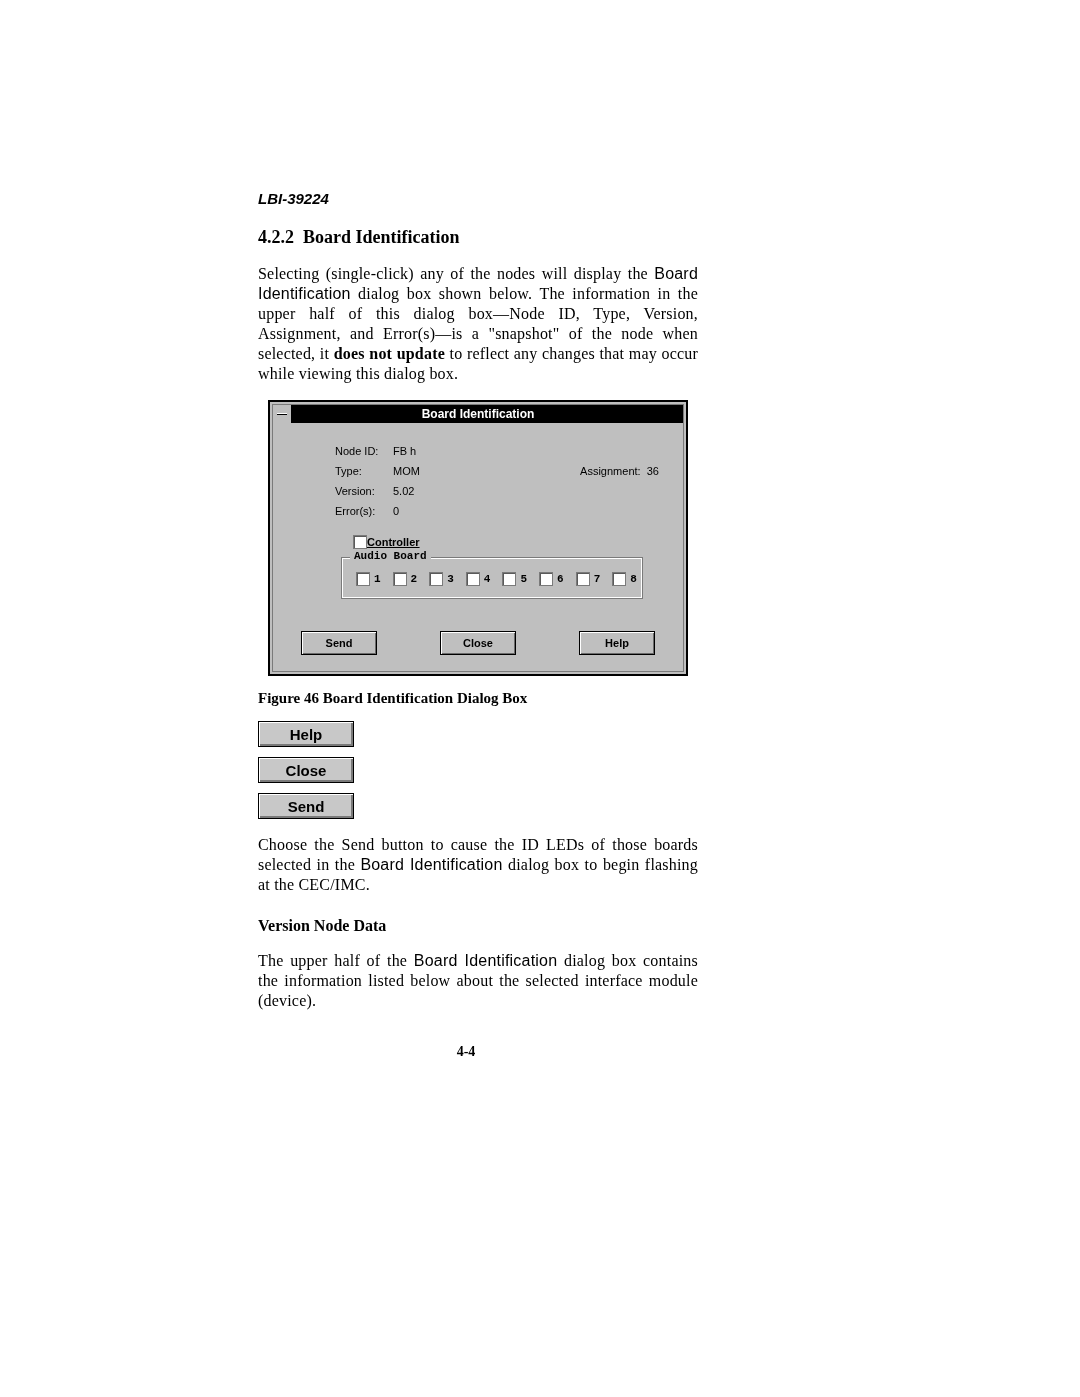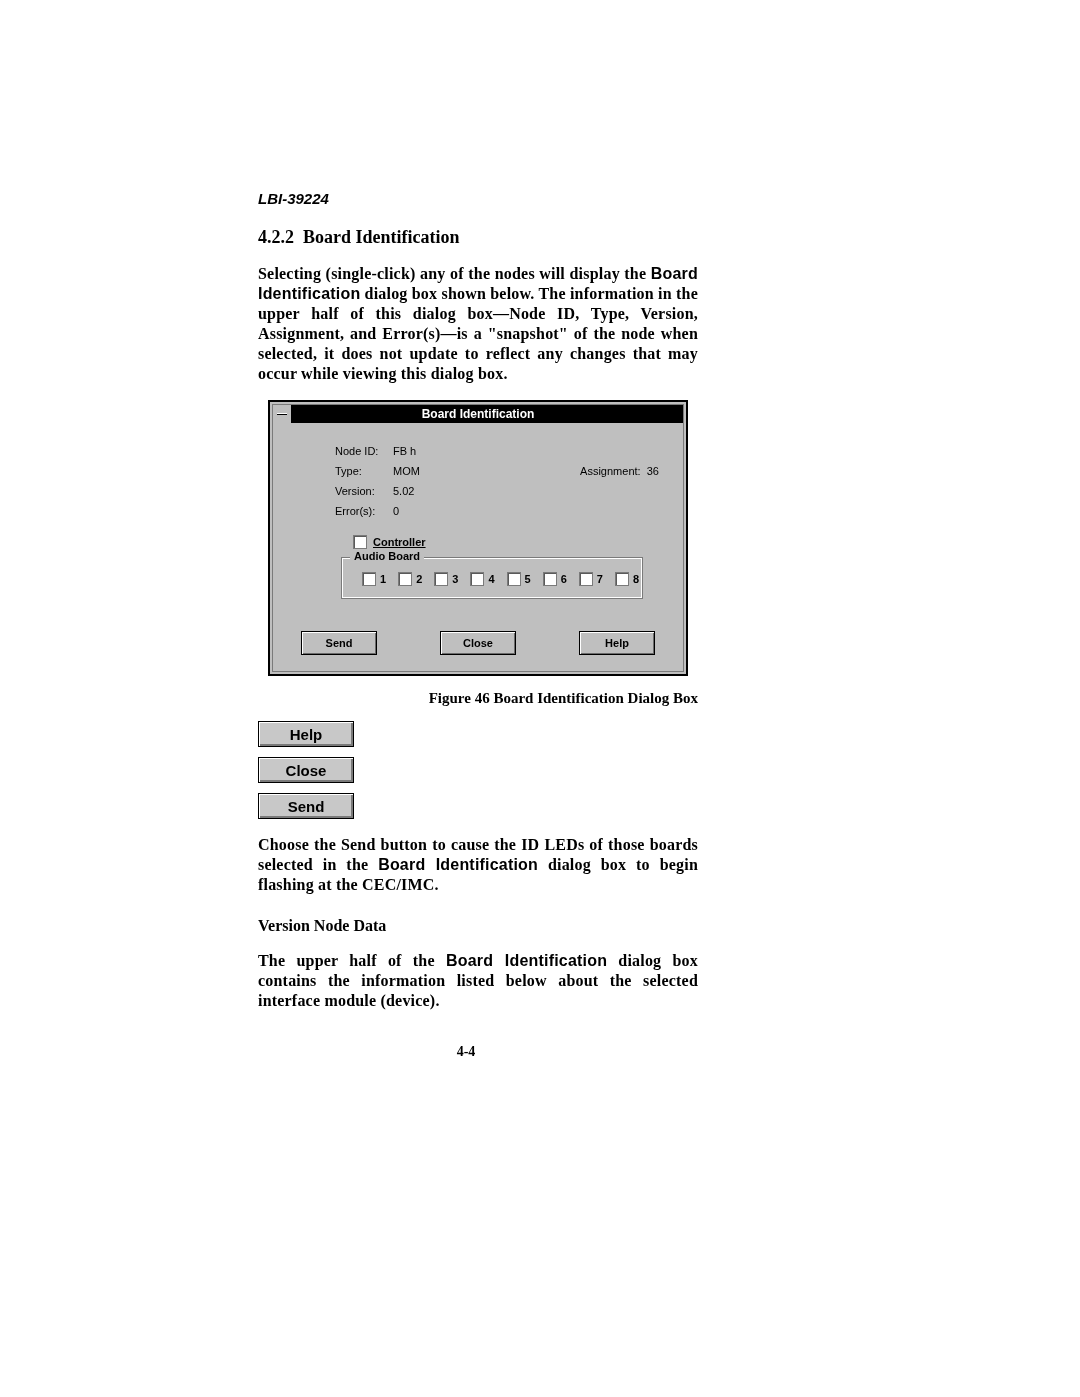--- a/index.html
+++ b/index.html
@@ -30,29 +30,28 @@
   .sec-title {
     font-weight: bold;
     font-size: 18px;
     margin: 18px 0 10px 0;
   }
   .body-p {
     font-size: 16px;
     line-height: 1.25;
     text-align: justify;
     letter-spacing: 0.2px;
-    font-weight: bold;
   }
   .sans {
     font-family: Arial, Helvetica, sans-serif;
   }
   .caption {
     font-weight: bold;
     font-size: 15px;
-    text-align: right;
+    text-align: left;
     margin: 14px 0 14px 0;
   }
   .sub-title {
     font-weight: bold;
     font-size: 16px;
     margin: 22px 0 10px 0;
   }
   .page-number {
     font-weight: bold;
     font-size: 14px;
@@ -122,38 +121,38 @@
   .assign {
     grid-column: 3;
     grid-row: 2;
     text-align: right;
     padding-left: 90px;
   }
   .controller-row {
     margin: 18px 0 8px 56px;
     display: flex;
     align-items: center;
-    gap: 6px;
     font-weight: bold;
   }
   .chk {
     width: 12px;
     height: 12px;
     background: #fff;
     border: 1px solid #7a7a7a;
     box-shadow: inset 1px 1px 0 #5a5a5a, inset -1px -1px 0 #fff;
     display: inline-block;
   }
   .underline { text-decoration: underline; }
   .fieldset {
     border: 1px solid #7a7a7a;
     box-shadow: 1px 1px 0 #fff inset, -1px -1px 0 #fff inset;
     margin: 6px 16px 18px 44px;
-    padding: 14px 10px 12px 16px;
+    padding: 14px 10px 12px 10px;
     position: relative;
+    font-family: Liberation Mono, monospace;
   }
   .fieldset .legend {
     position: absolute;
     top: -8px;
     left: 8px;
     background: #bfbfbf;
     padding: 0 4px;
     font-weight: bold;
   }
   .aud-row {

